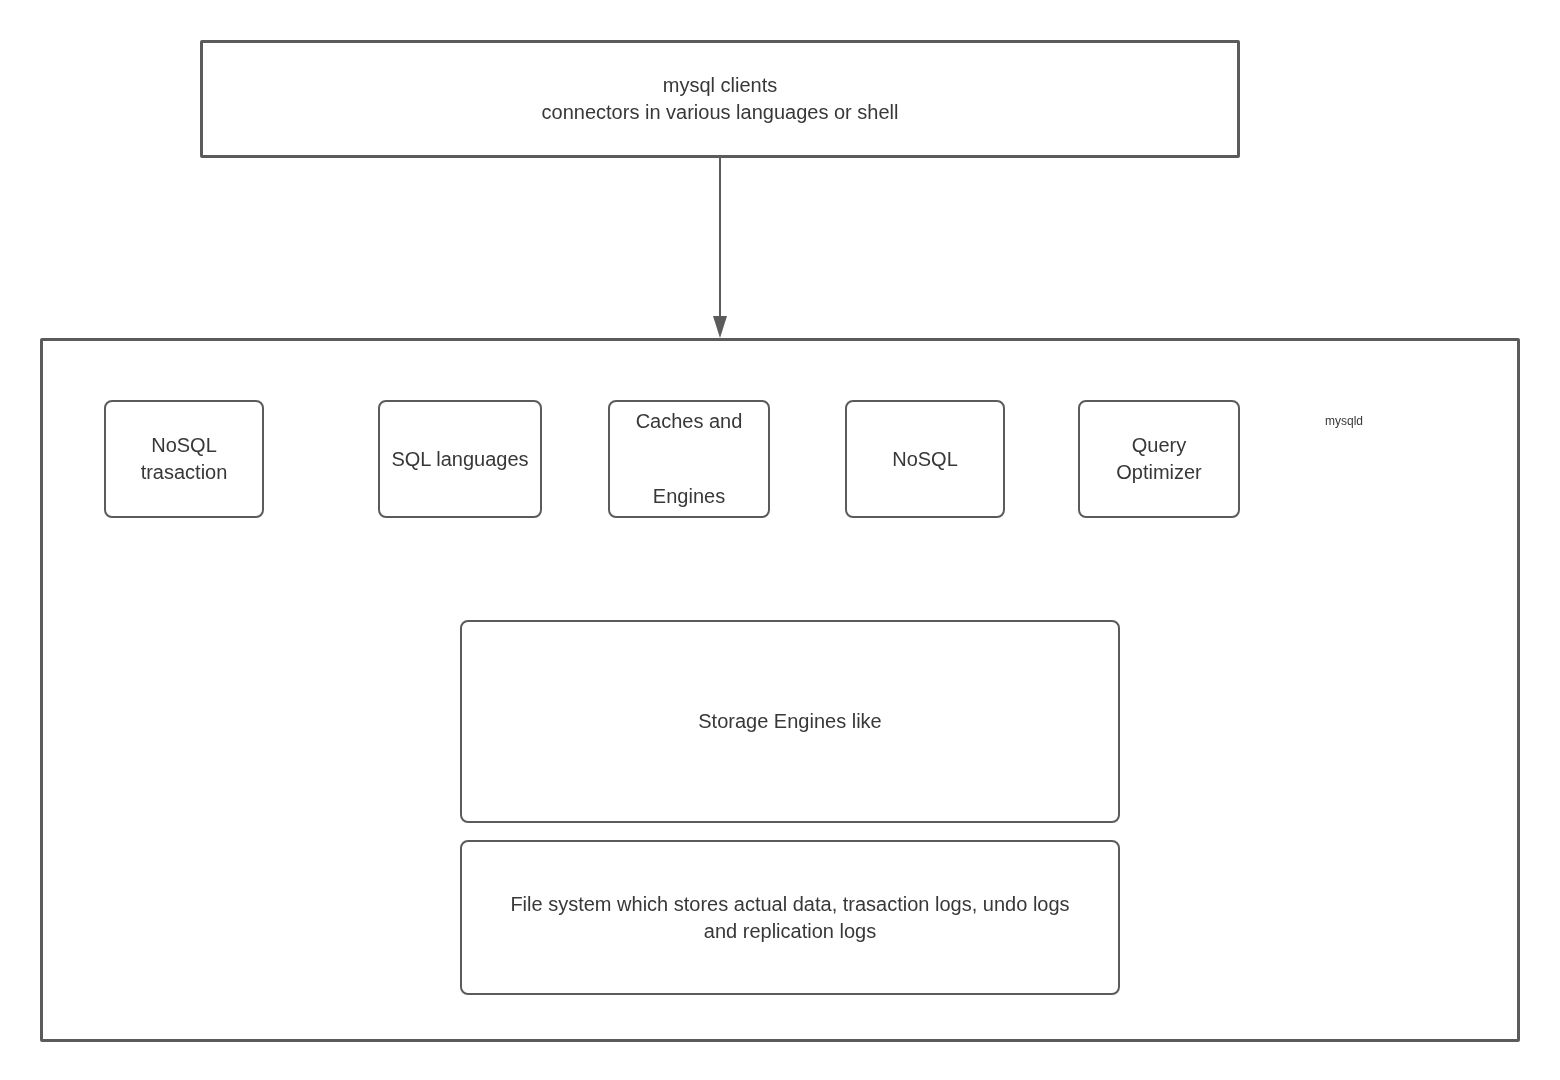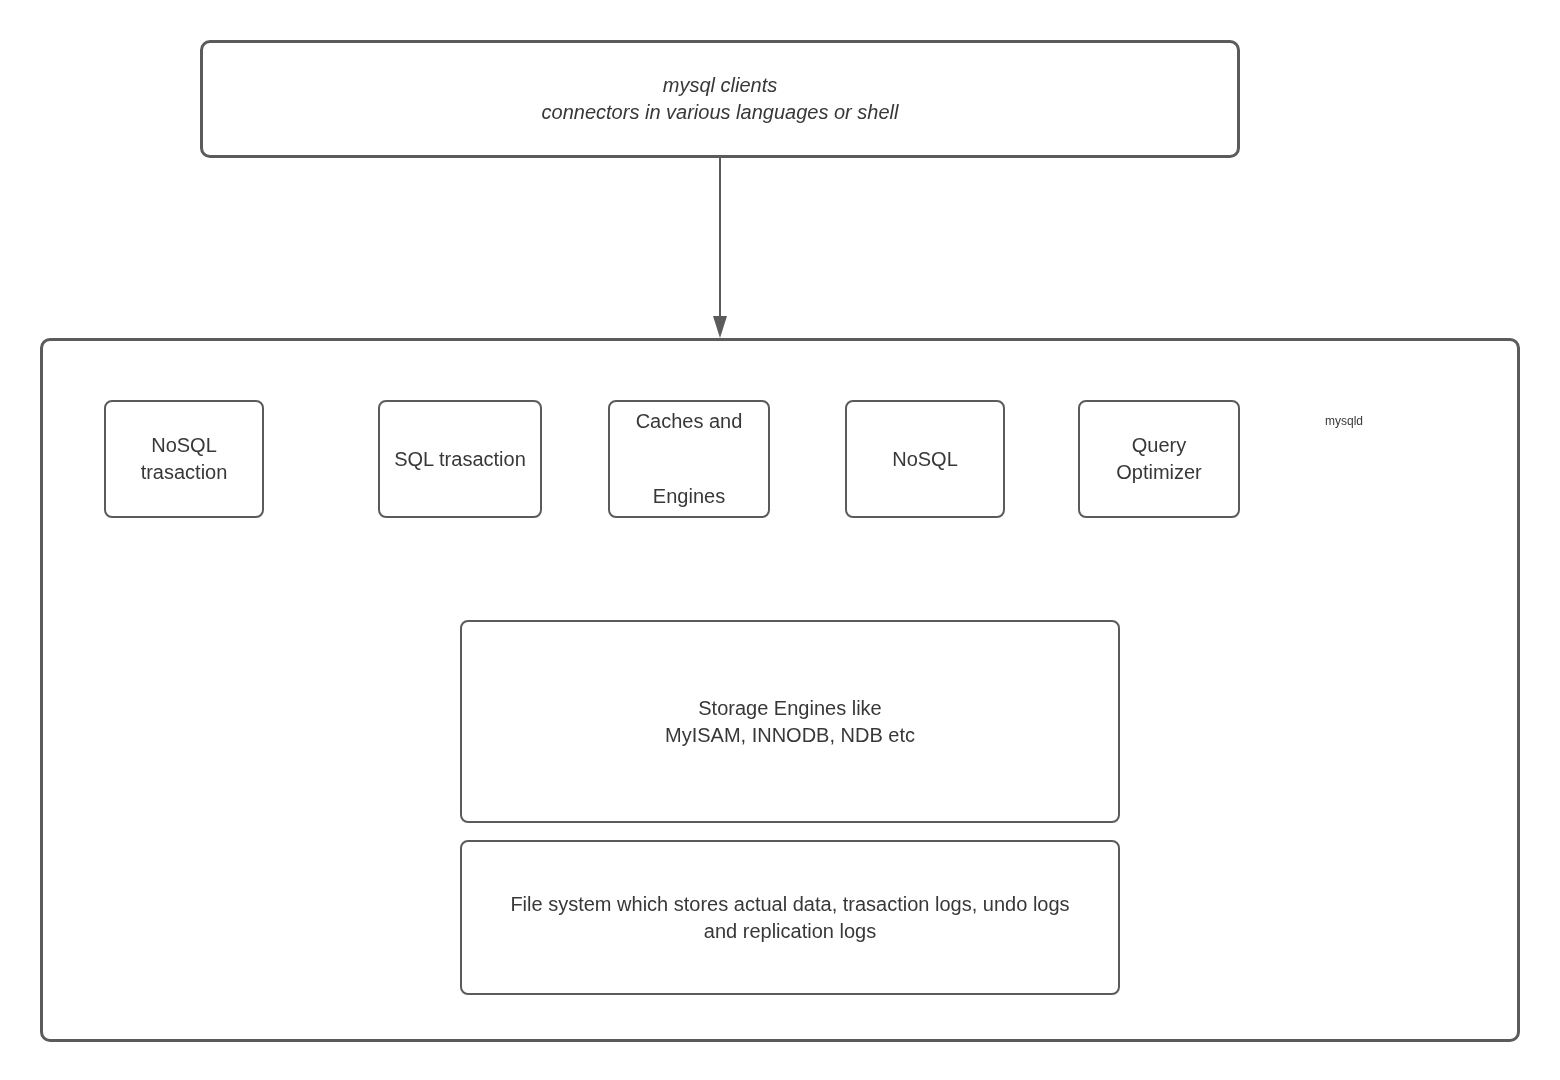--- a/index.html
+++ b/index.html
@@ -26,22 +26,21 @@
     flex-direction: column;
     align-items: center;
     justify-content: center;
     text-align: center;
     font-size: 20px;
     line-height: 27px;
   }
   .node .line { white-space: nowrap; }
   .outer {
     border-width: 3px;
-    border-radius: 10px;
-    font-style: italic;
+    border-radius: 2px;
   }
   .client-box   { left: 200px;  top: 40px;  width: 1040px; height: 118px; }
   .server-box   { left: 40px;   top: 338px; width: 1480px; height: 704px; }
   .server-label {
     position: absolute;
     left: 1325px;
     top: 408px;
     font-size: 12px;
     line-height: 27px;
     white-space: nowrap;
@@ -79,40 +78,39 @@
 
   <div class="node outer server-box"></div>
   <div class="server-label">mysqld</div>
 
   <div class="node comp comp-nosql">
     <div class="line">NoSQL</div>
     <div class="line">trasaction</div>
   </div>
 
   <div class="node comp comp-sql">
-    <div class="line">SQL trasaction</div>
+    <div class="line">SQL languages</div>
   </div>
 
   <div class="node comp comp-caches">
     <div class="line">Caches and</div>
     <div class="line">Engines</div>
   </div>
 
   <div class="node comp comp-parser">
     <div class="line">NoSQL</div>
   </div>
 
   <div class="node comp comp-query">
     <div class="line">Query</div>
     <div class="line">Optimizer</div>
   </div>
 
   <div class="node storage-box">
     <div class="line">Storage Engines like</div>
-    <div class="line">MyISAM, INNODB, NDB etc</div>
   </div>
 
   <div class="node fs-box">
     <div class="line">File system which stores actual data, trasaction logs, undo logs</div>
     <div class="line">and replication logs</div>
   </div>
 
 </div>
 
 </body></html>

